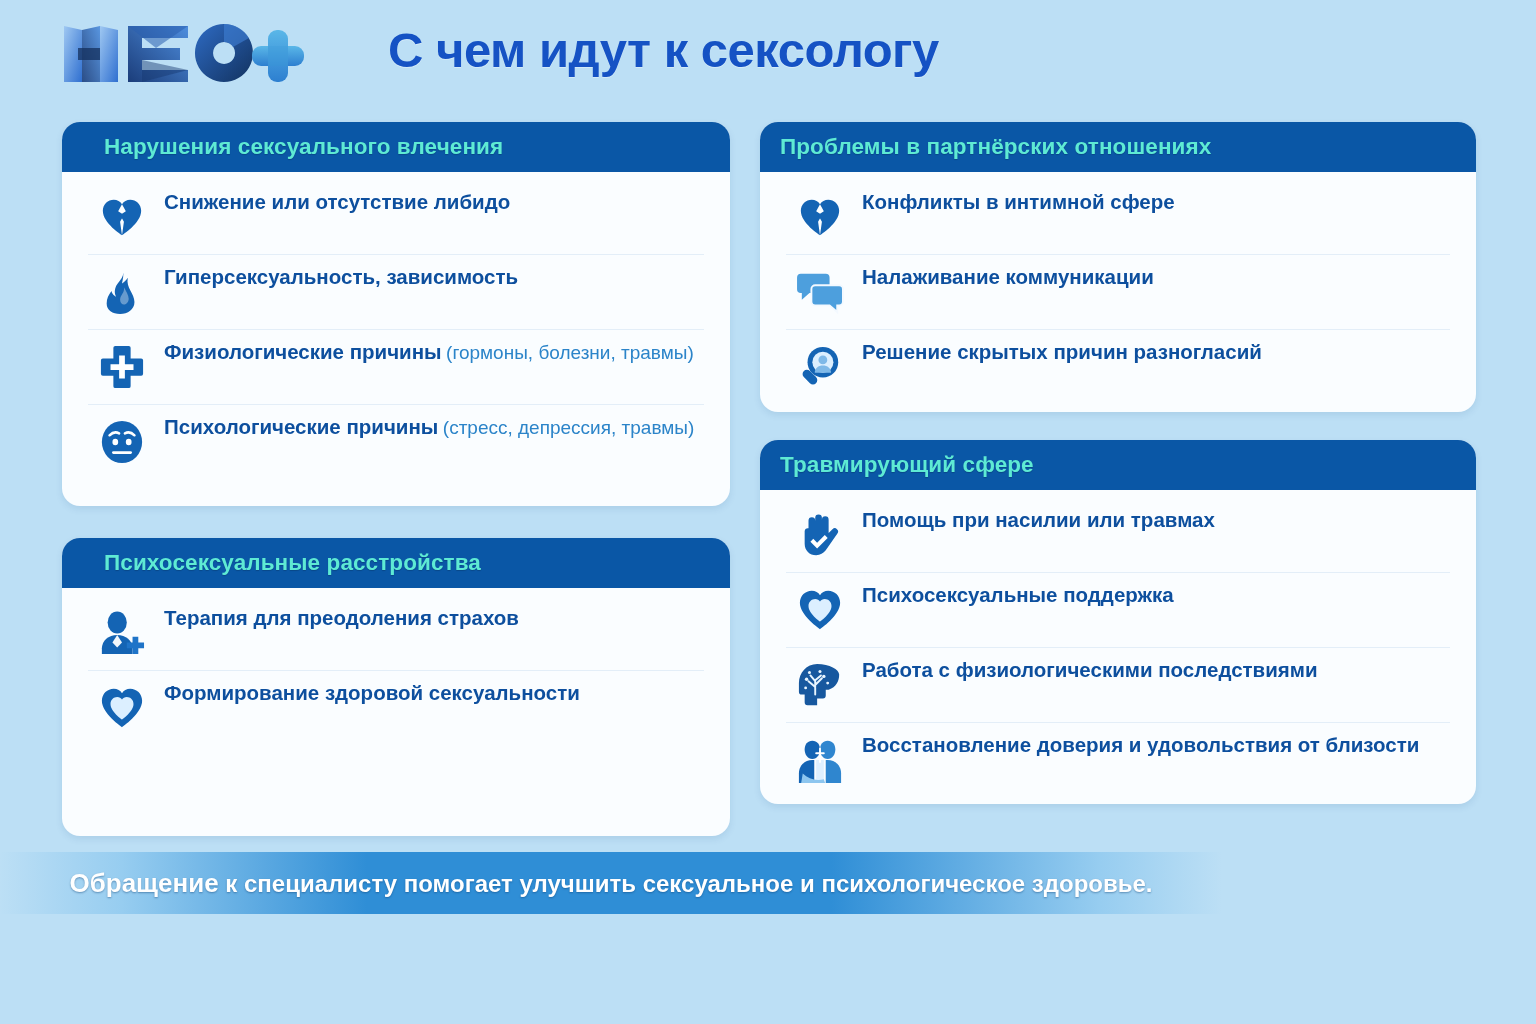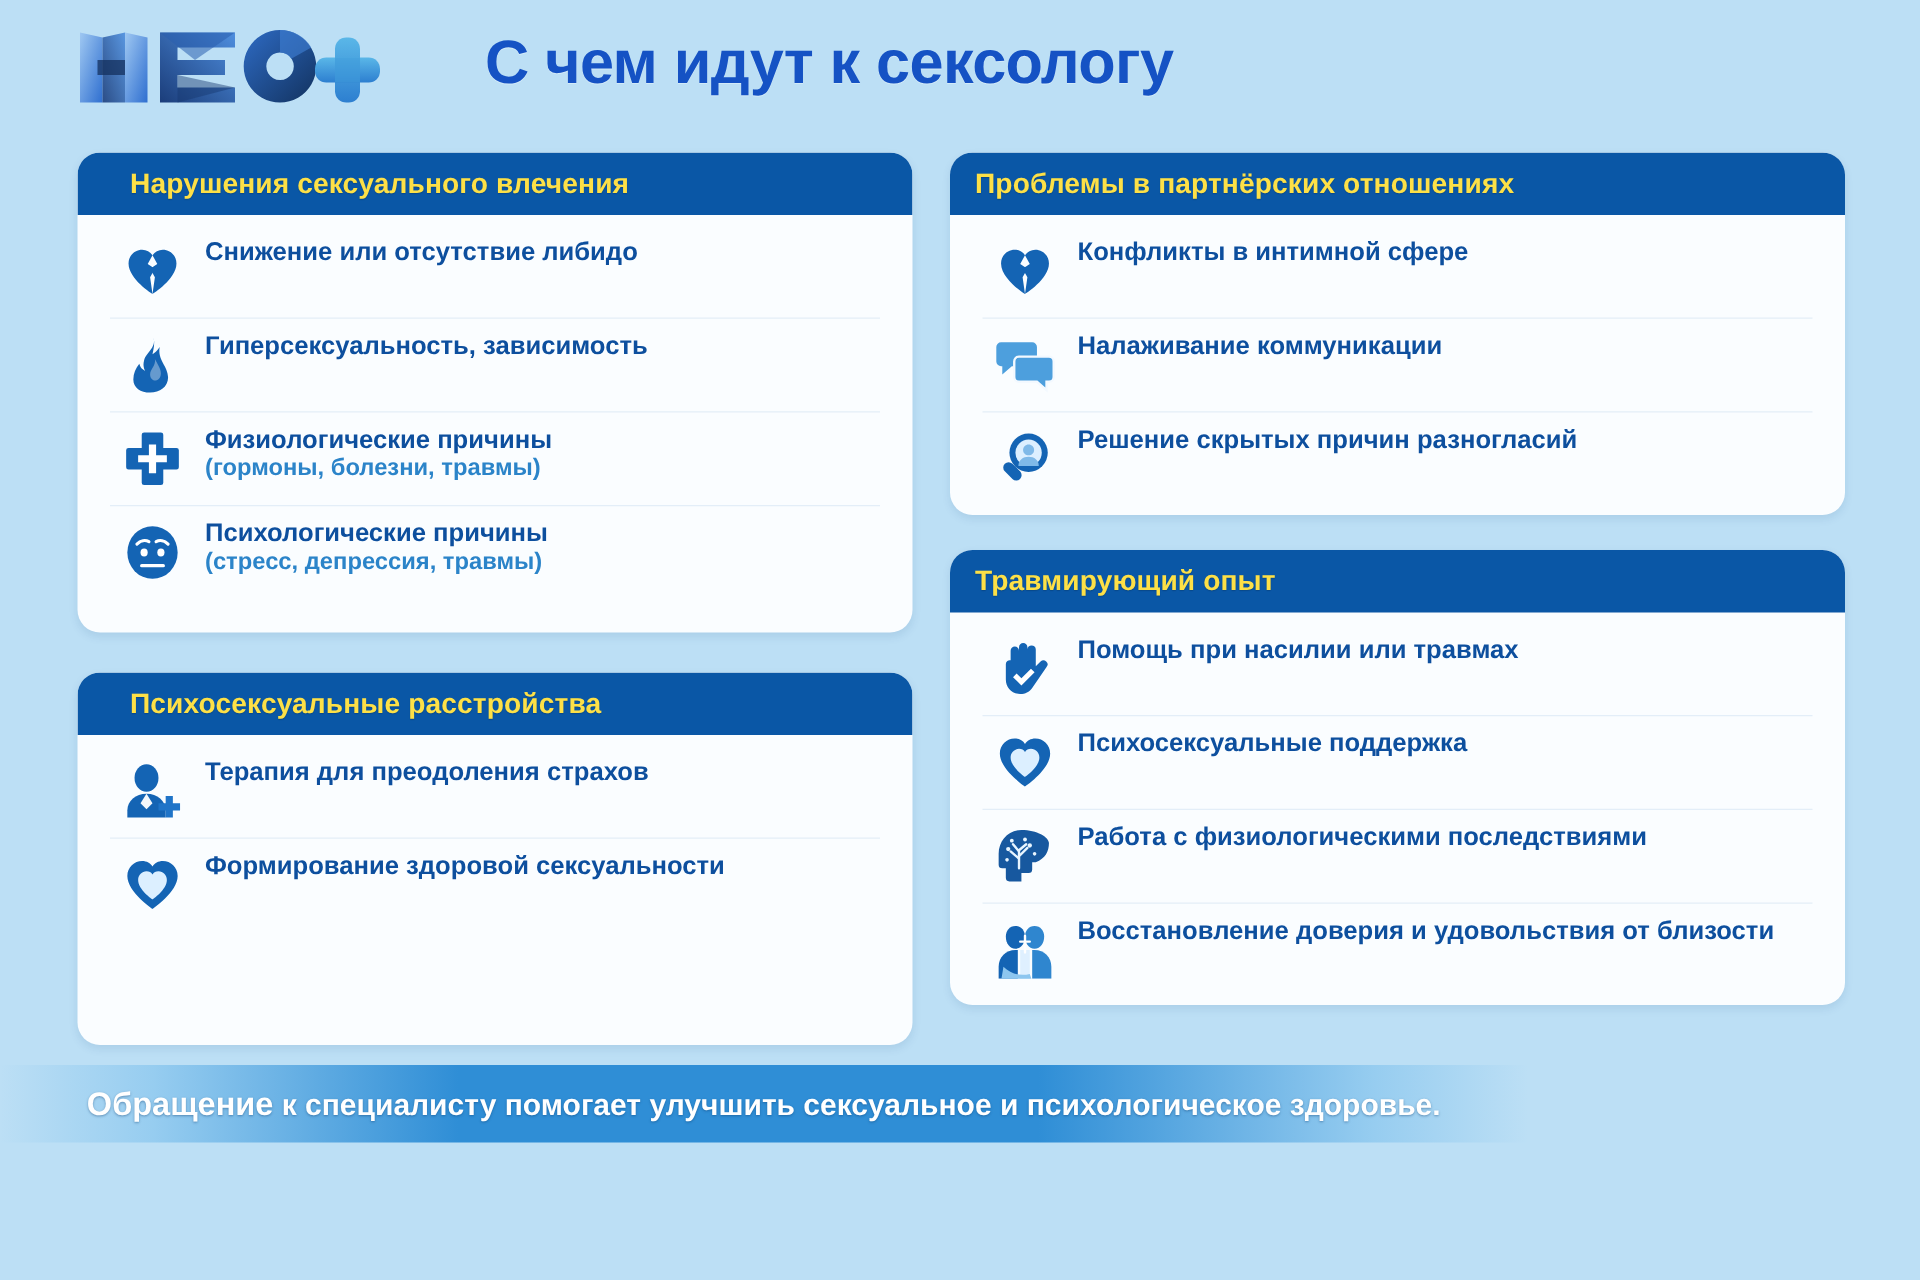--- a/index.html
+++ b/index.html
@@ -33,21 +33,21 @@
     overflow:hidden;
   }
   .card-head{
     height:50px;
     background:#0a57a6;
     display:flex;align-items:center;
     padding-left:42px;
     box-sizing:border-box;
   }
   .card-head .card-title{
-    color:#fde047;font-size:22.5px;font-weight:bold;
+    color:#5eead4;font-size:22.5px;font-weight:bold;
     letter-spacing:.1px;white-space:nowrap;
     text-shadow:0 1px 1px rgba(0,0,0,.18);
     text-align:right;
   }
   .card-body{padding:8px 26px 12px 26px;}
 
   .row{
     display:flex;align-items:flex-start;
     gap:16px;
     padding:11px 4px 11px 8px;
@@ -59,21 +59,21 @@
   .row .ico{
     flex:0 0 auto;width:52px;height:52px;
     display:flex;align-items:center;justify-content:center;
   }
   .row .ico svg{display:block;}
   .row .txt{line-height:1.12;}
   .row .txt .main{
     color:#0d4f9e;font-size:20.5px;font-weight:bold;white-space:nowrap;
   }
   .row .txt .sub{
-    color:#2b84c9;font-size:19px;font-weight:bold;white-space:nowrap;margin-top:11px;
+    color:#2b84c9;font-size:19px;font-weight:normal;white-space:nowrap;margin-top:11px;
   }
 
   
   #card-desire      {left:62px;  top:122px; width:668px; height:384px;}
   #card-psycho      {left:62px;  top:538px; width:668px; height:298px;}
   #card-partner     {left:760px; top:122px; width:716px; height:290px;}
   #card-trauma      {left:760px; top:440px; width:716px; height:364px;}
 
   #card-partner .card-head,
   #card-trauma  .card-head{padding-left:20px;}
@@ -287,21 +287,21 @@
         <span class="txt">
           <span class="main">Решение скрытых причин разногласий</span>
         </span>
       </div>
 
     </div>
   </div>
 
   <div class="card" id="card-trauma">
     <div class="card-head">
-      <span class="card-title">Травмирующий опыт</span>
+      <span class="card-title">Травмирующий сфере</span>
     </div>
     <div class="card-body">
 
       <div class="row">
         <span class="ico">
           <svg width="46" height="46" viewBox="0 0 48 48">
               <path d="M12 20V9a3.5 3.5 0 0 1 7 0v9V6a3.5 3.5 0 0 1 7 0v12V8a3.5 3.5 0 0 1 7 0v14l4-4a3.4 3.4 0 0 1 5 4.6L30 40c-2.6 3.4-5.6 5-10 5-7 0-12-5-12-12V20a3.2 3.2 0 0 1 4-3z" fill="#1464b4"></path>
               <path d="M17 28l4 4 8-8 3 3-11 11-7-7z" fill="#ffffff"></path>
             </svg>
         </span>

